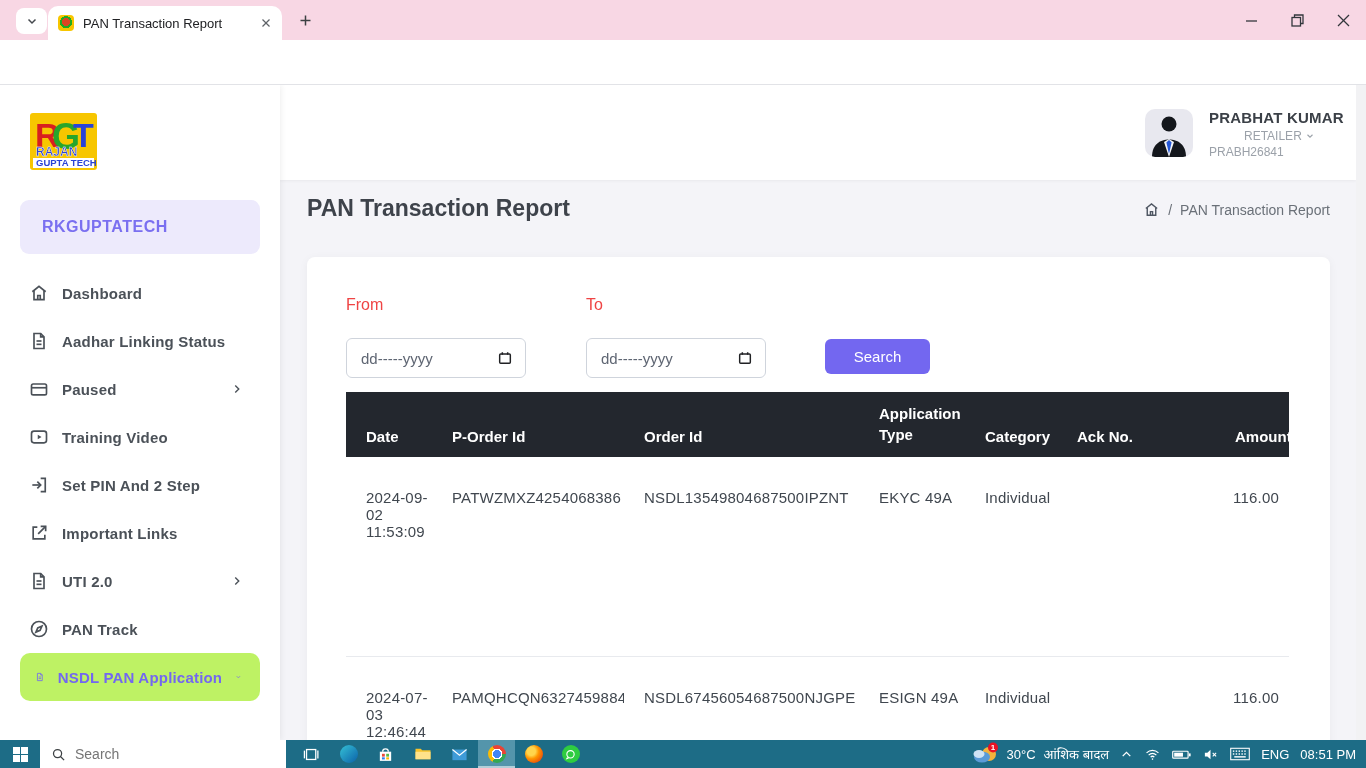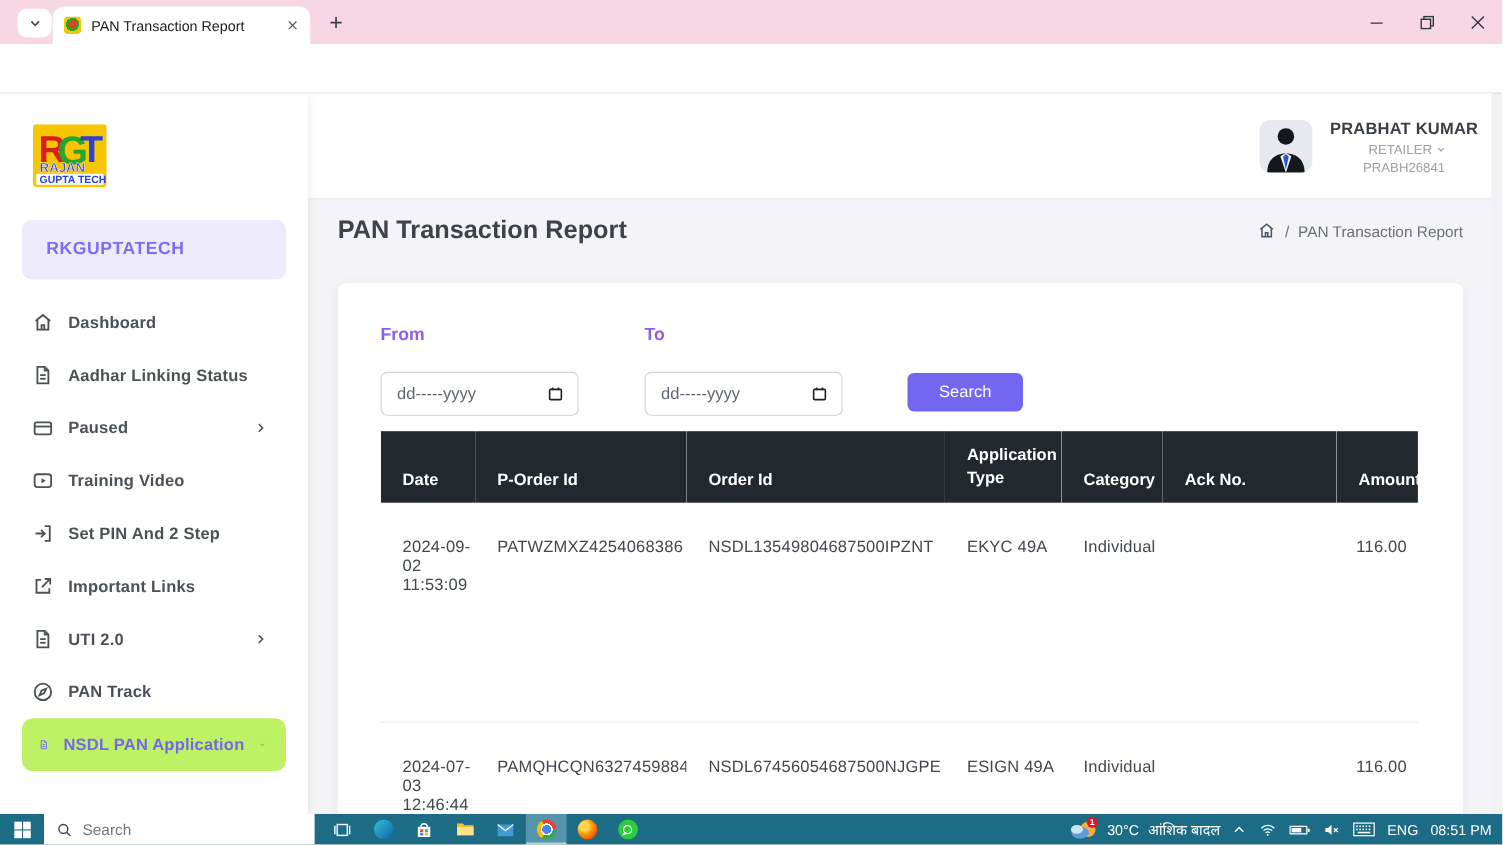--- a/index.html
+++ b/index.html
@@ -46,33 +46,33 @@
   .brand-text { color:#7a6ff0; font-weight:bold; font-size:16px; letter-spacing:.5px; }
   .menu { position:absolute; left:0; top:184px; width:280px; }
   .menu-item { height:48px; display:flex; align-items:center; padding:0 36px 0 29px; gap:13px; color:#4b5158; }
   .mi-label { font-size:15px; font-weight:600; letter-spacing:.2px; flex:1; white-space:nowrap; }
   .menu-item.active { width:240px; margin-left:20px; padding:0 18px 0 15px; color:#7367f0;
     background:#bef264; border-radius:10px; }
 
   .main { position:absolute; left:280px; top:0; width:1076px; height:655px; overflow:hidden; }
   .main-header { position:absolute; left:0; top:0; width:1076px; height:95px; background:#fff;
     box-shadow:0 1px 3px rgba(0,0,0,.05); }
-  .user-block { position:absolute; left:865px; top:24px; display:flex; gap:16px;text-align:center; }
+  .user-block { position:absolute; left:865px; top:24px; display:flex; gap:16px; }
   .avatar { width:48px; height:48px; border-radius:10px; background:#e8e8ef; overflow:hidden; }
   .user-name { font-size:15px; font-weight:bold; color:#3b4047; letter-spacing:.2px; }
   .user-role { font-size:12px; color:#9ba1a9; margin-top:3px; display:flex; align-items:center; gap:3px;margin-left:35px; }
   .user-id { font-size:12px; color:#9ba1a9; margin-top:2px; }
 
   .page-title { position:absolute; left:27px; top:110px; font-size:23px; font-weight:800; color:#3e434b; }
   .breadcrumb { position:absolute; right:26px; top:116px; display:flex; align-items:center; gap:8px;
     color:#6a7078; font-size:14px; }
 
   .card { position:absolute; left:27px; top:172px; width:1023px; height:545px; background:#fff;
     border-radius:8px; box-shadow:0 2px 10px rgba(0,0,0,.05); overflow:hidden; }
-  .f-label { position:absolute; font-size:16px; font-weight:bold; color:#8b5cf6; top:39px; }
+  .f-label { position:absolute; font-size:16px; font-weight:normal; color:#ef4444; top:39px; }
   .date-input { position:absolute; top:81px; width:180px; height:40px; border:1px solid #cfd4dc;
     border-radius:6px; background:#fff; display:flex; align-items:center; padding:0 12px 0 14px; }
   .date-input input { border:0; outline:0; flex:1; font-size:15px; color:#444; width:100%;
     font-family:"Liberation Sans",sans-serif; }
   .date-input input::placeholder { color:#5f6673; }
   .search-btn { position:absolute; left:518px; top:82px; width:105px; height:35px; background:#7367f0;
     color:#fff; border:0; border-radius:6px; font-size:15px; font-family:"Liberation Sans",sans-serif; }
 
   .table-wrap { position:absolute; left:39px; top:135px; width:943px; }
   table { width:943px; border-collapse:collapse; table-layout:fixed; }

